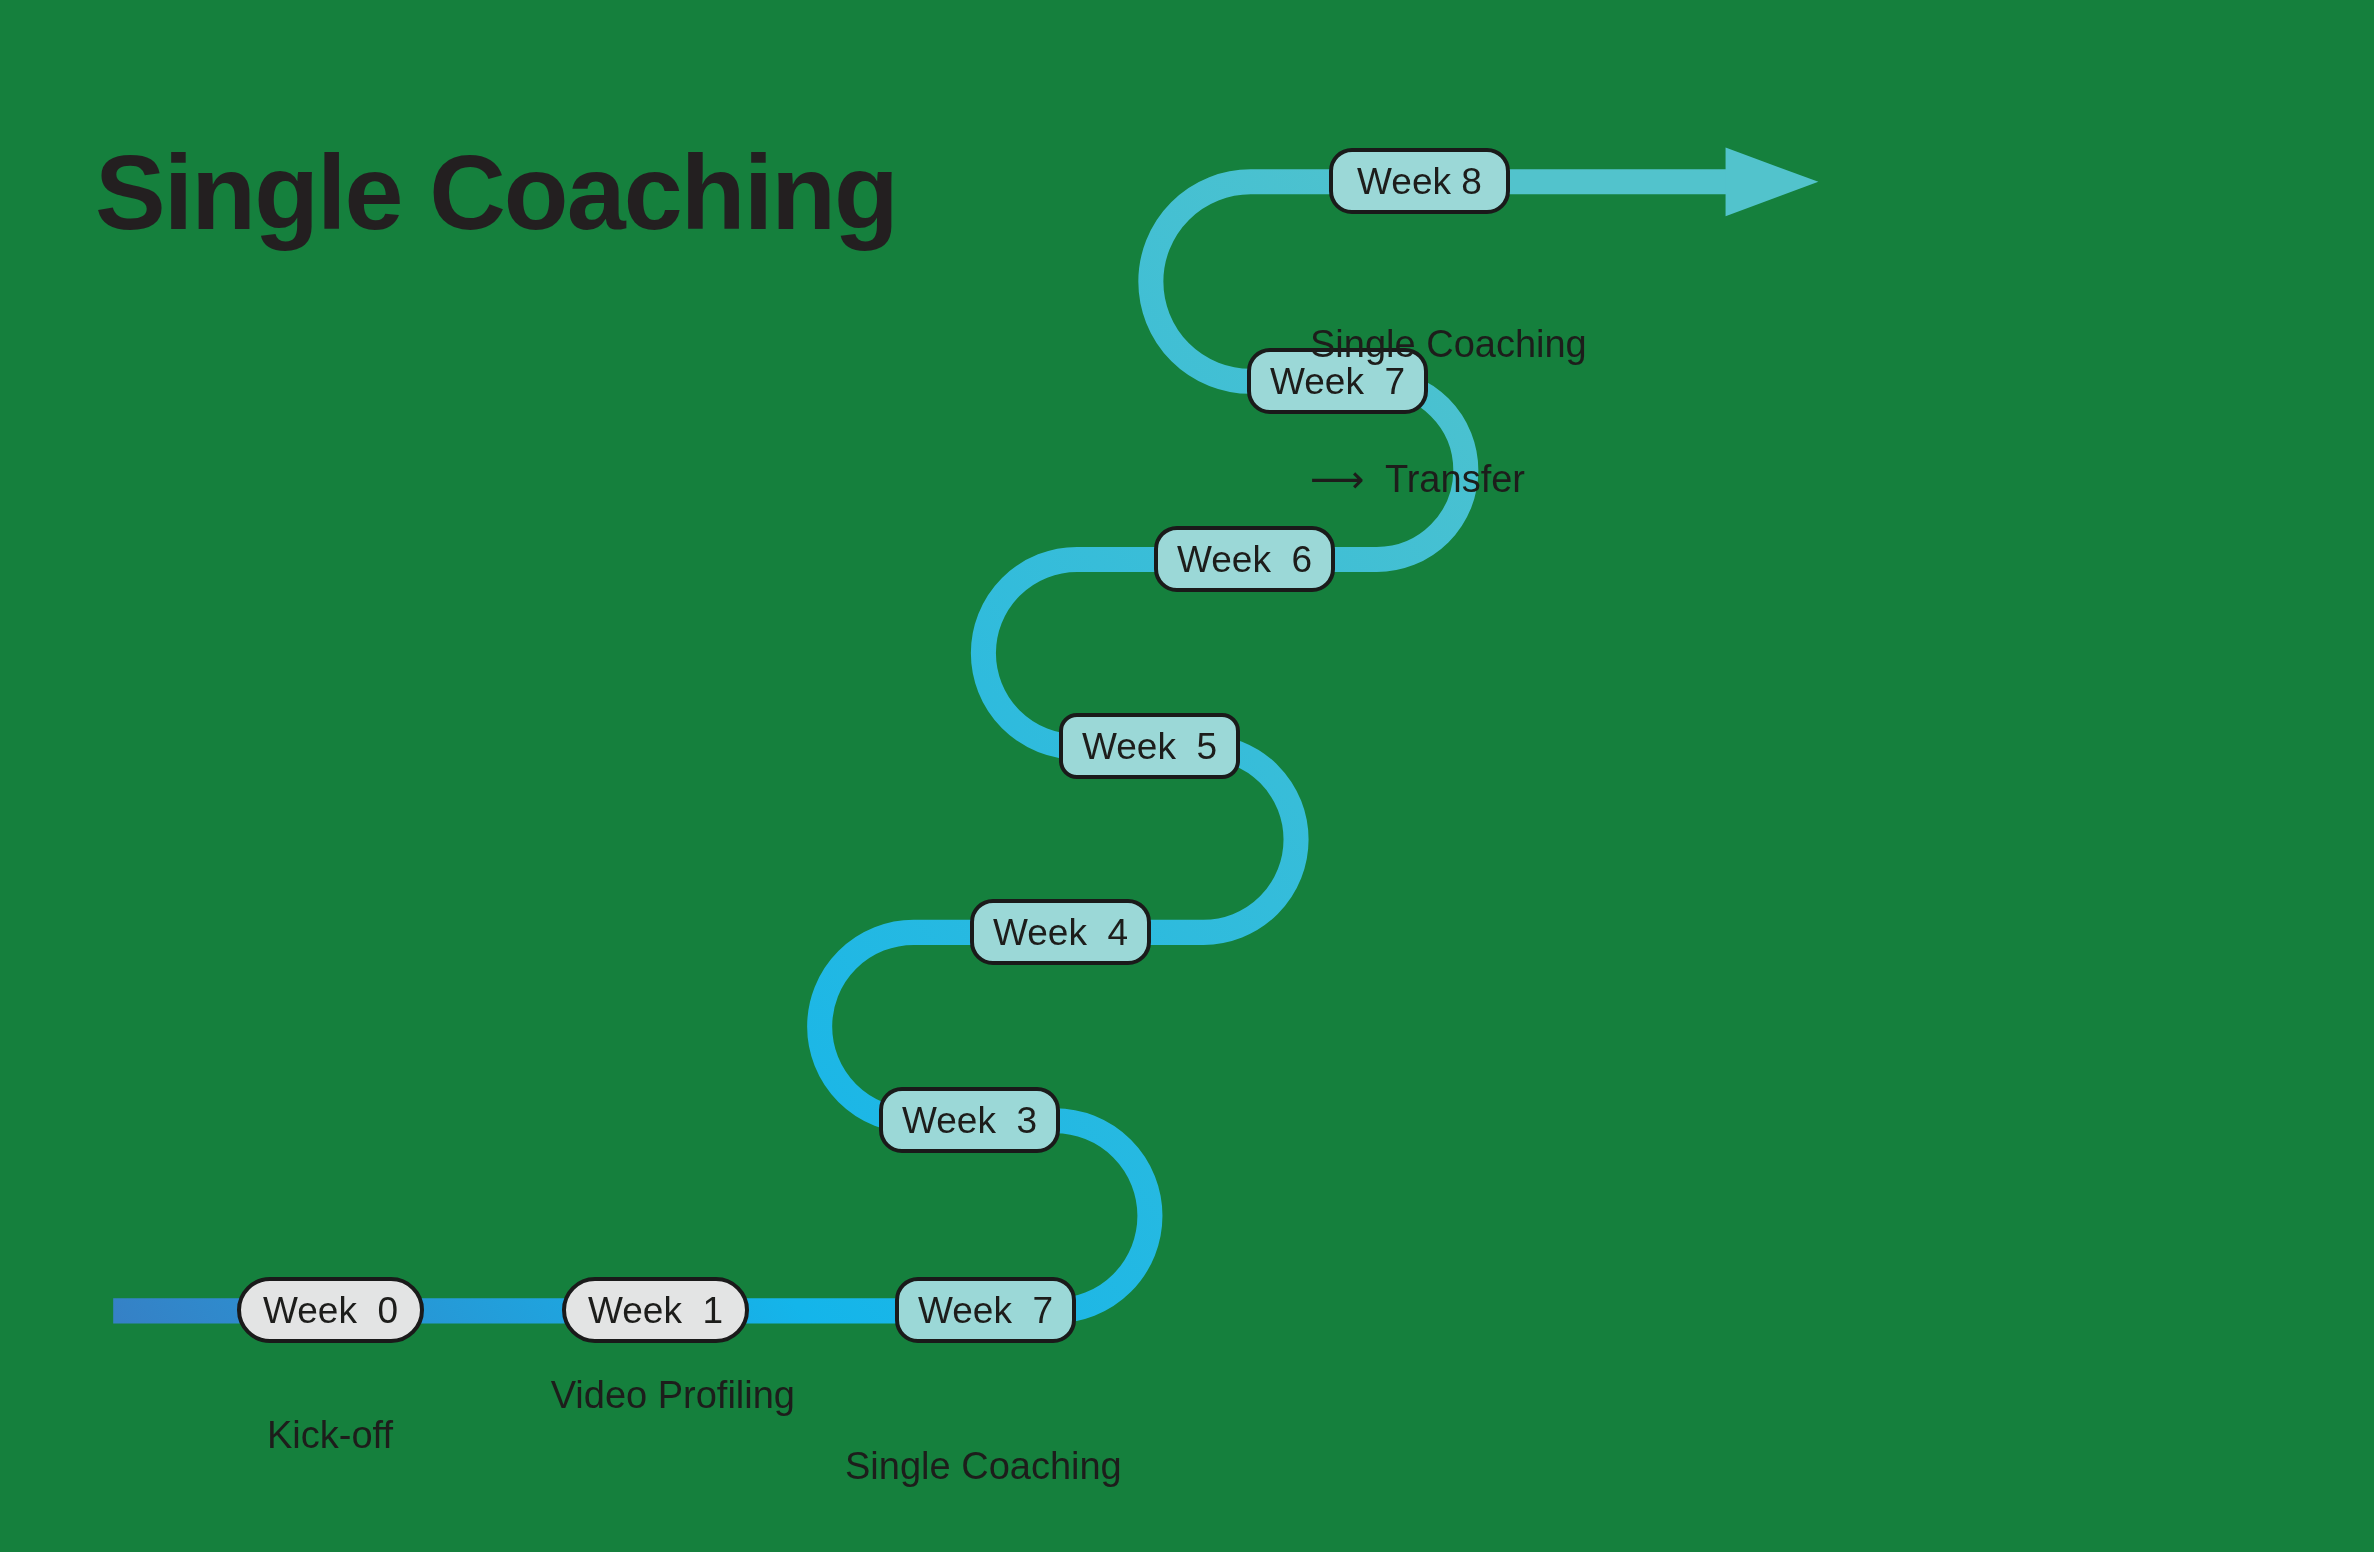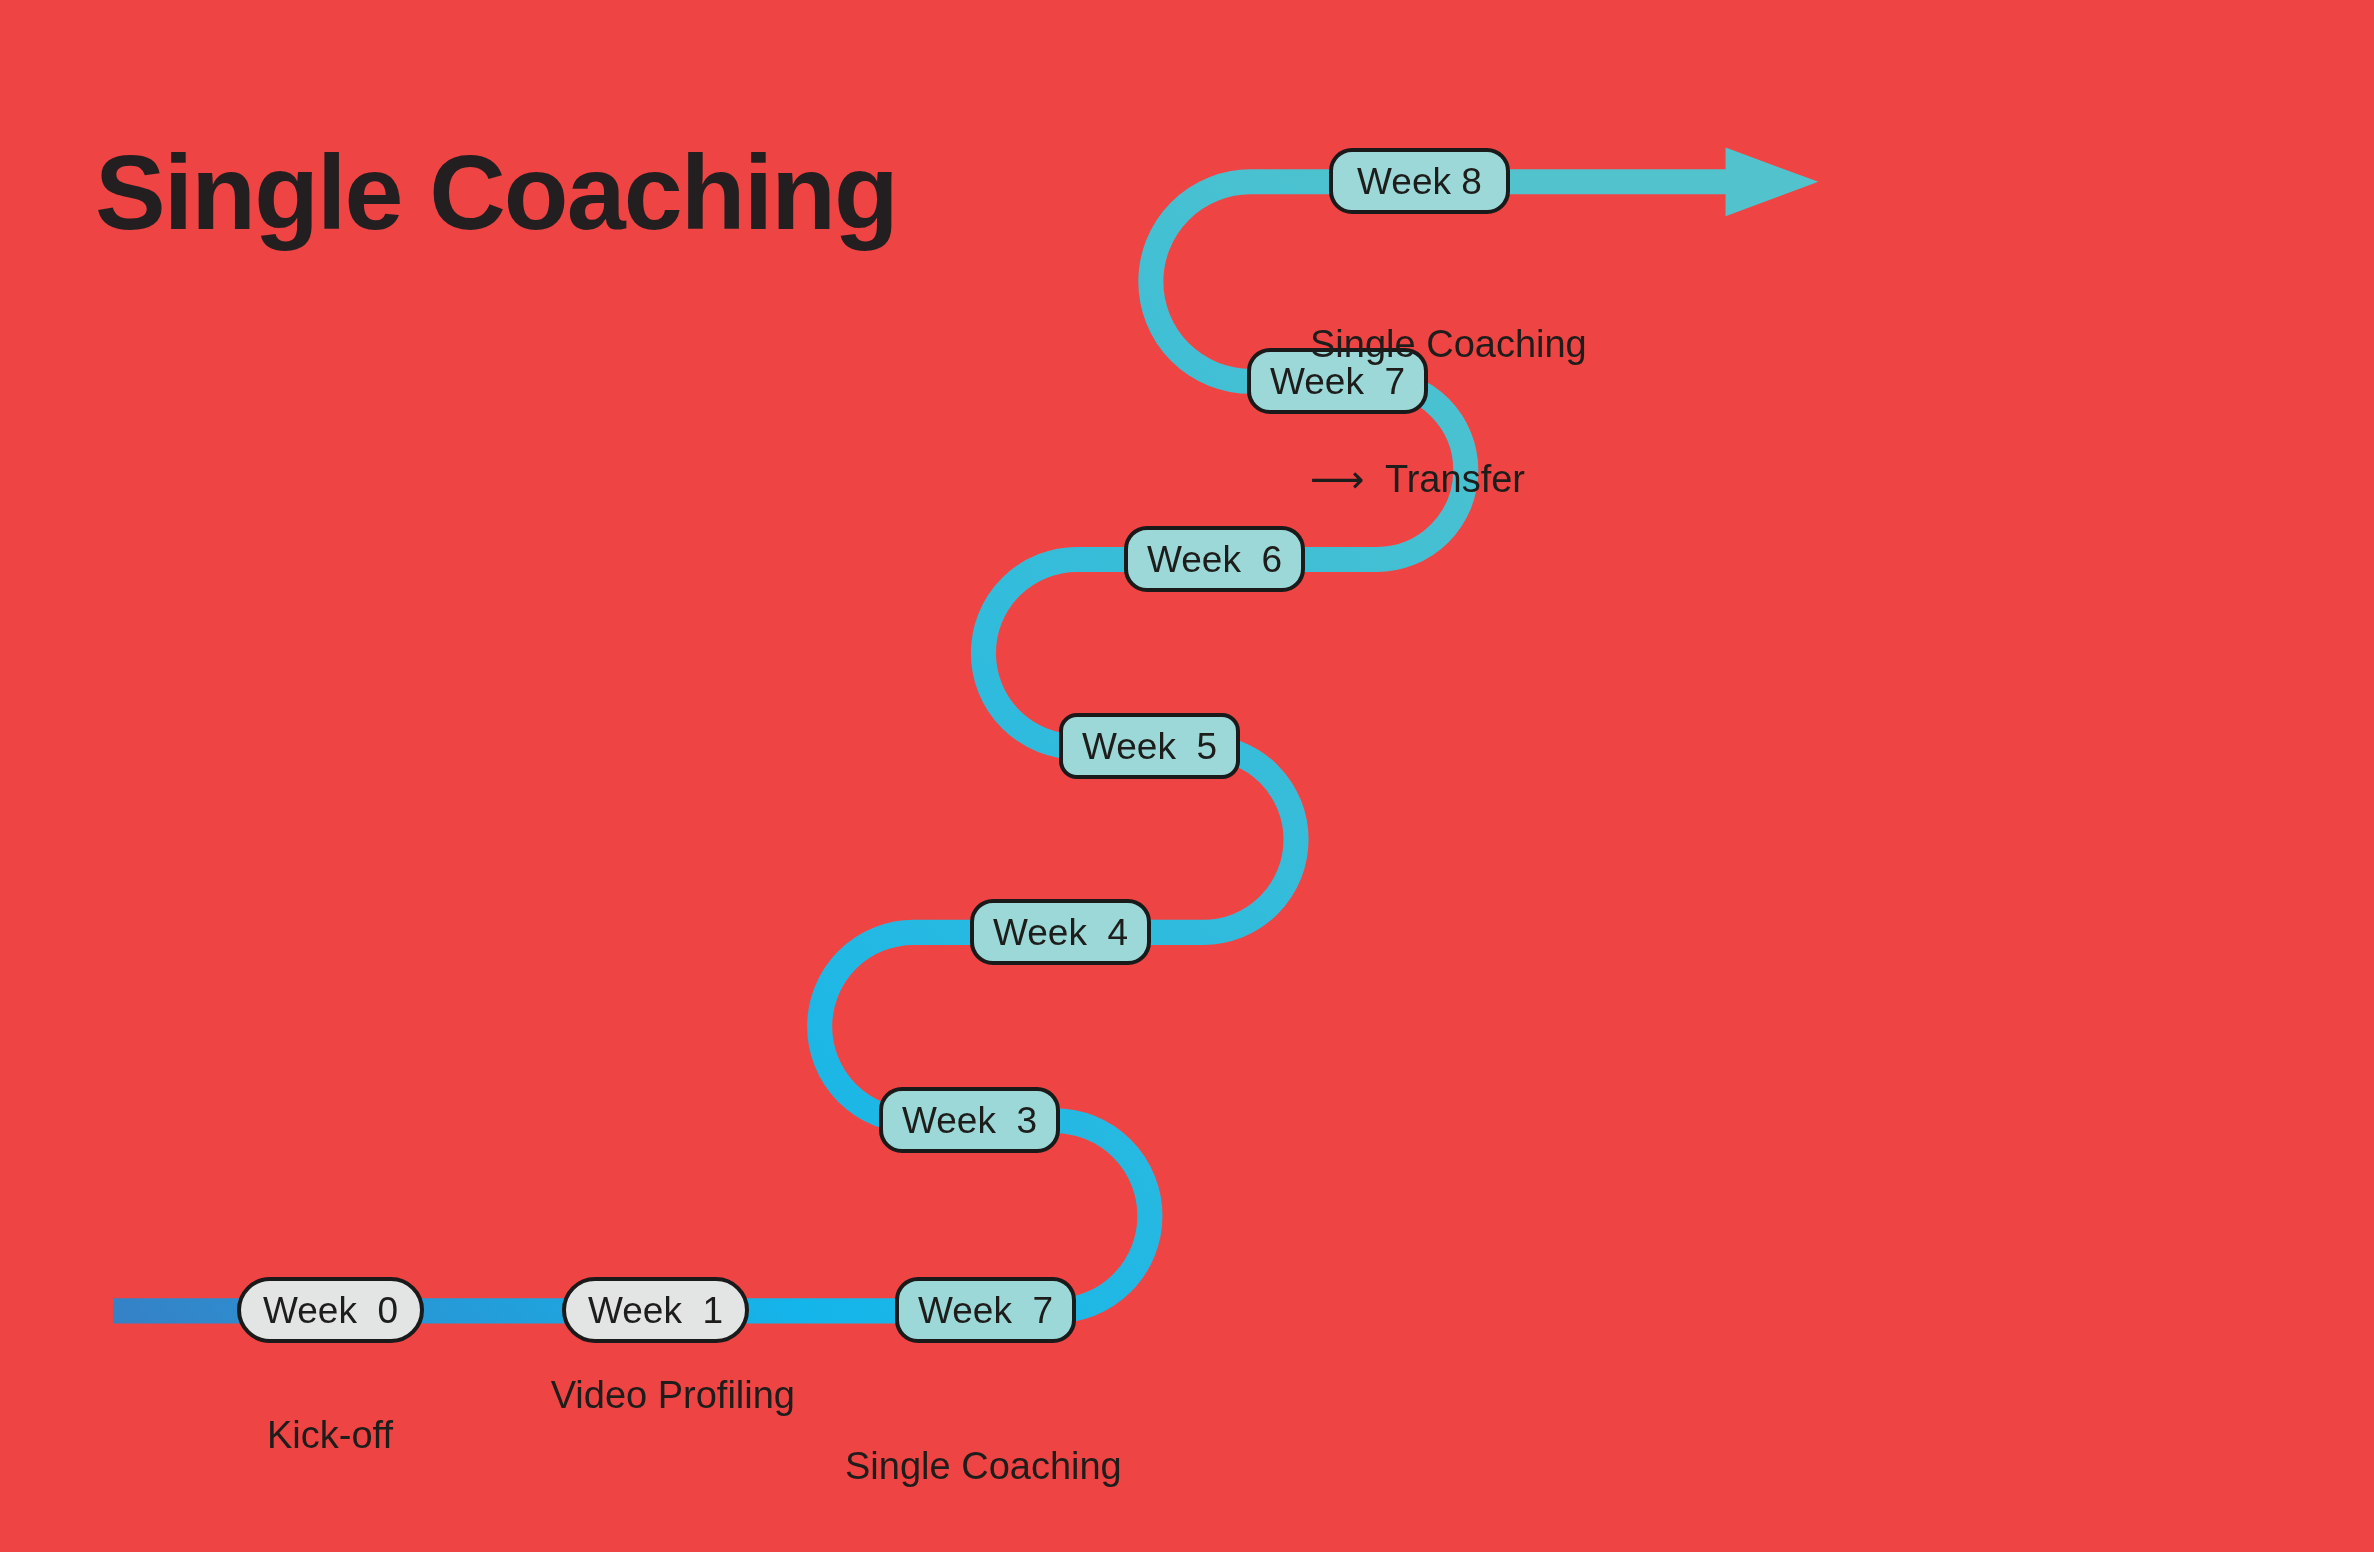--- a/index.html
+++ b/index.html
@@ -1,19 +1,19 @@
 <!DOCTYPE html>
 <html style="font-size:15px"><head>
 <meta charset="utf-8">
 <style>
   html,body{margin:0;padding:0;background:#ffffff;}
   .canvas{
     position:relative;
     width:2375px;height:1553px;
-    background:#ef4444;
+    background:#15803d;
     overflow:hidden;
     font-family:"Liberation Sans","DejaVu Sans",sans-serif;
     color:#1d1d1b;
   }
   .path-svg{position:absolute;left:0;top:0;width:2375px;height:1553px;}
   .title{
     position:absolute;left:95px;top:139px;
     font-size:106px;font-weight:700;letter-spacing:-1.9px;line-height:1;
     color:#231f20;white-space:pre;
   }
@@ -55,21 +55,21 @@
   </svg>
 
   <div class="title">Single Coaching</div>
 
   <div class="badge gray" style="left:237px;  top:1277px;">Week  0</div>
   <div class="badge gray" style="left:562px;  top:1277px;">Week  1</div>
   <div class="badge teal" style="left:895px;  top:1277px;">Week  7</div>
   <div class="badge teal" style="left:879px;  top:1087px;">Week  3</div>
   <div class="badge teal" style="left:970px; top:899px;">Week  4</div>
   <div class="badge teal" style="left:1059px; top:713px;border-radius:18px;">Week  5</div>
-  <div class="badge teal" style="left:1124px; top:526px;">Week  6</div>
+  <div class="badge teal" style="left:1154px; top:526px;">Week  6</div>
   <div class="badge teal" style="left:1247px; top:348px;">Week  7</div>
   <div class="badge teal" style="left:1329px; top:148px;">Week 8</div>
 
   <div class="caption center" style="left:191px; top:1413px;">Kick-off</div>
   <div class="caption center" style="left:517px; top:1373px;text-align:right;">Video Profiling</div>
 
   <div class="caption" style="left:845px; top:1354px;">
     <div>Single Coaching</div>
     
   </div>

